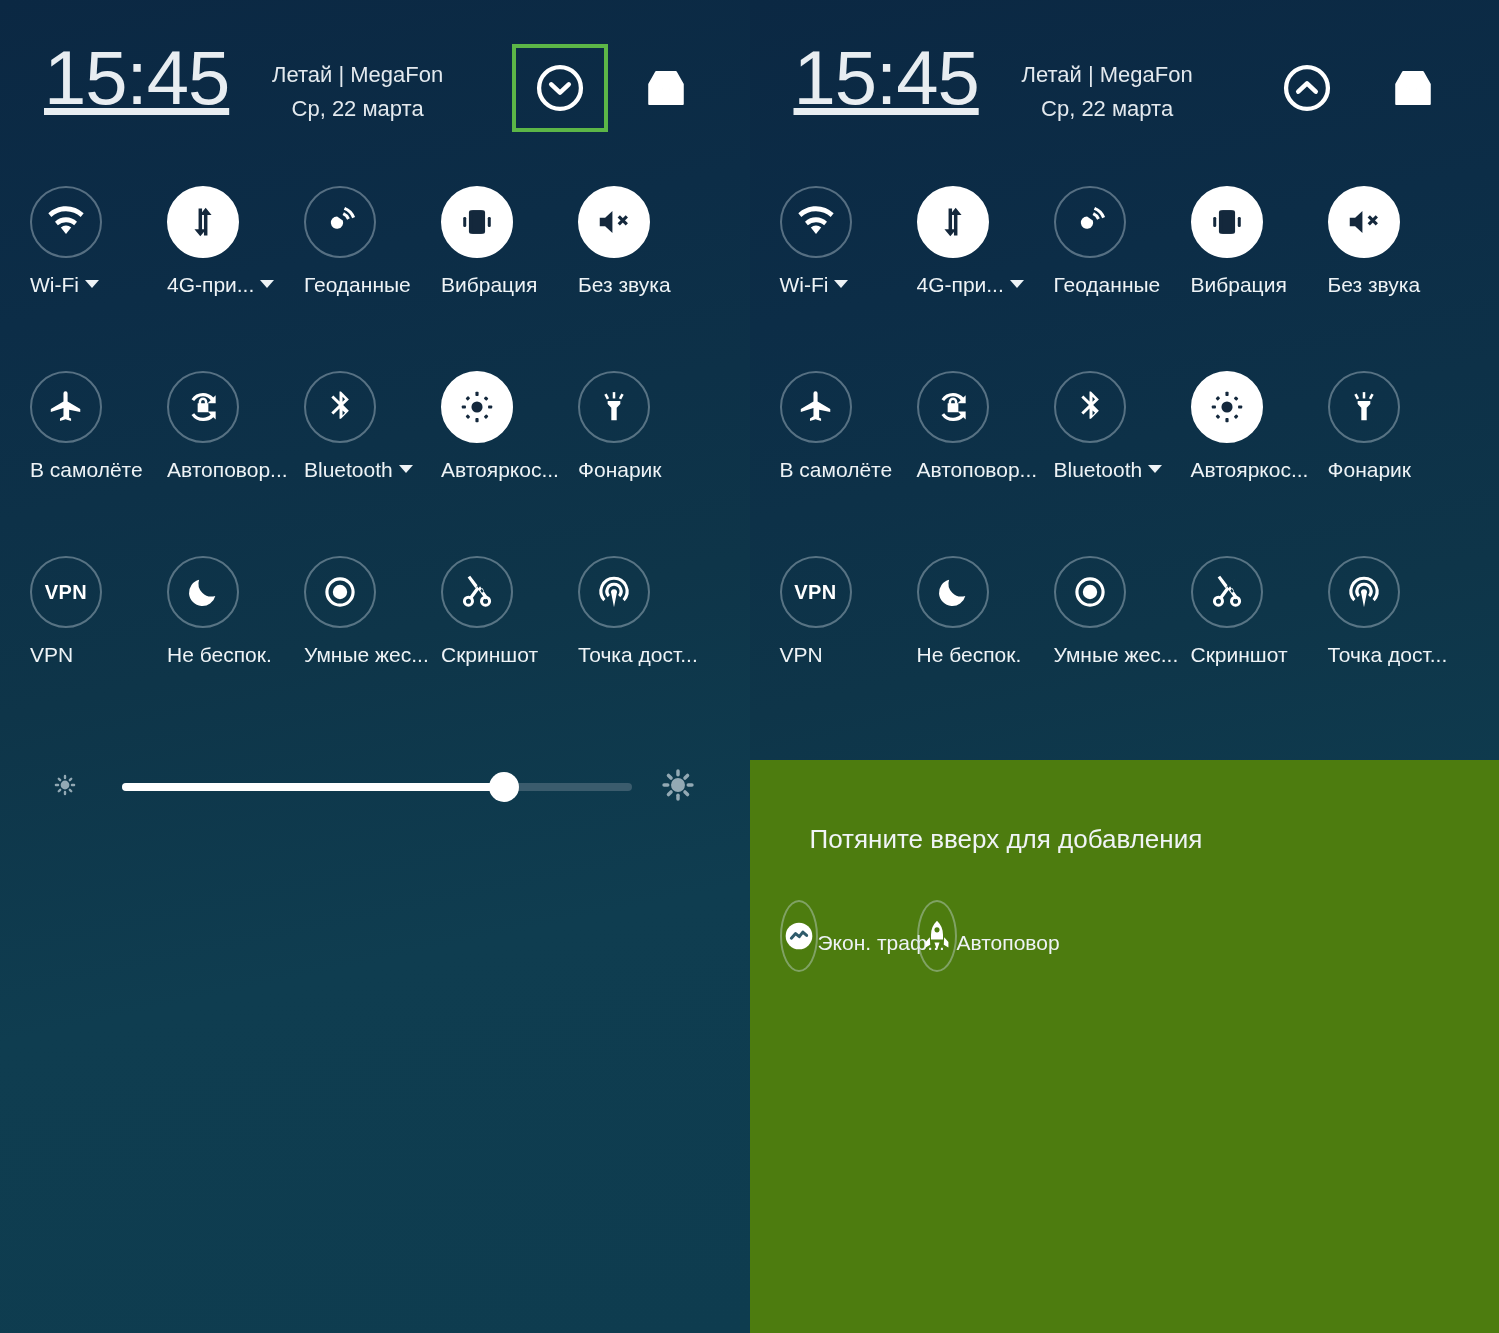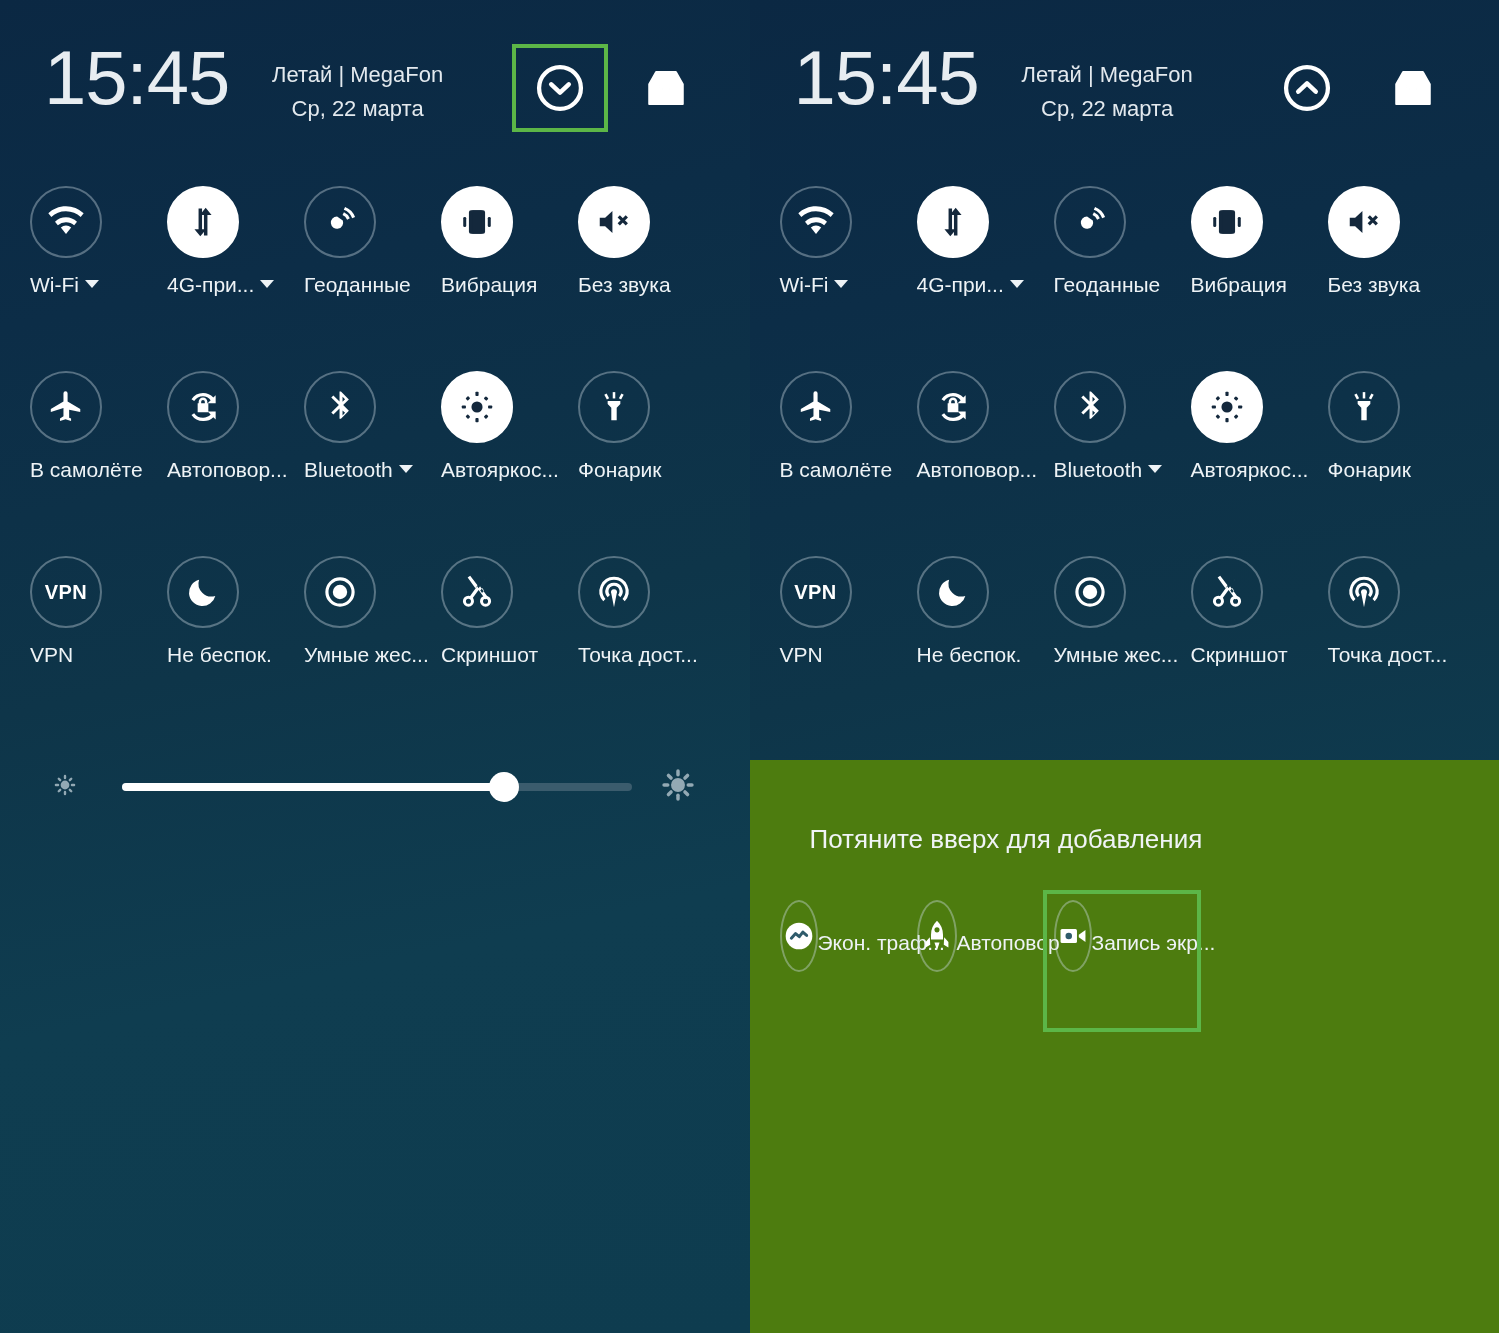--- a/index.html
+++ b/index.html
@@ -19,20 +19,21 @@
     background:linear-gradient(168deg,#0b2843 0%,#0c2d47 22%,#0e3549 48%,#0f3d50 70%,#0e3c4f 100%);
   }
   .panel-inner{ position:relative; width:100%; height:100%; }
 
   
   .header{ position:absolute; left:0; top:0; width:100%; height:160px; }
   .clock{
     position:absolute; left:44px; top:40px;
     font-size:76px; line-height:76px; font-weight:300; color:#e8edf1;
     letter-spacing:-1px;
+    text-decoration:underline;
   }
   .carrier{
     position:absolute; left:272px; top:58px;
     font-size:22px; line-height:34px; color:#e3e9ee; font-weight:400;text-align:center;
   }
   .carrier .date{ display:block; }
 
   .hdr-icons{ position:absolute; right:0; top:0; width:260px; height:160px; }
   .hdr-btn{
     position:absolute; width:96px; height:88px;
@@ -607,30 +608,19 @@
             <div class="d-tile" style="left: 167px;">
               <div class="tile-circle">
                 <svg width="36" height="36" viewBox="0 0 24 24">
                   <path class="gl" d="M12 1.9c2.6 2.4 4 5.8 4 9.3v3.2h-8v-3.2c0-3.5 1.4-6.9 4-9.3zm0 4.3a1.7 1.7 0 1 0 0 3.4 1.7 1.7 0 0 0 0-3.4z" fill="#ffffff"></path>
                   <path class="gl" d="M7.2 12.9L4.4 16v3.6l3.1-1.8zM16.8 12.9l2.8 3.1v3.6l-3.1-1.8z" fill="#ffffff"></path>
                   <path class="gl" d="M10.3 16.3h3.4l-1.7 5.2z" fill="#ffffff"></path>
                 </svg>
               </div>
               <div class="tile-label">Автоповор</div>
             </div>
-            <div class="d-tile" style="left: 304px;">
-              <div class="tile-circle">
-                <svg width="34" height="34" viewBox="0 0 24 24">
-                  <rect class="gl" x="3.2" y="7" width="11.6" height="10" rx="1.1" fill="#ffffff"></rect>
-                  <path class="gl" d="M16.1 11.2l4.7-3.4v8.4l-4.7-3.4z" fill="#ffffff"></path>
-                  <circle cx="9" cy="12" r="2.3" fill="#2f5b6b"></circle>
-                </svg>
-              </div>
-              <div class="tile-label">Запись экр...</div>
-              <div class="d-hl"></div>
-            </div>
           </div>
       </div>
 
     </div>
   </div>
 
 </div>
 
 </body></html>

